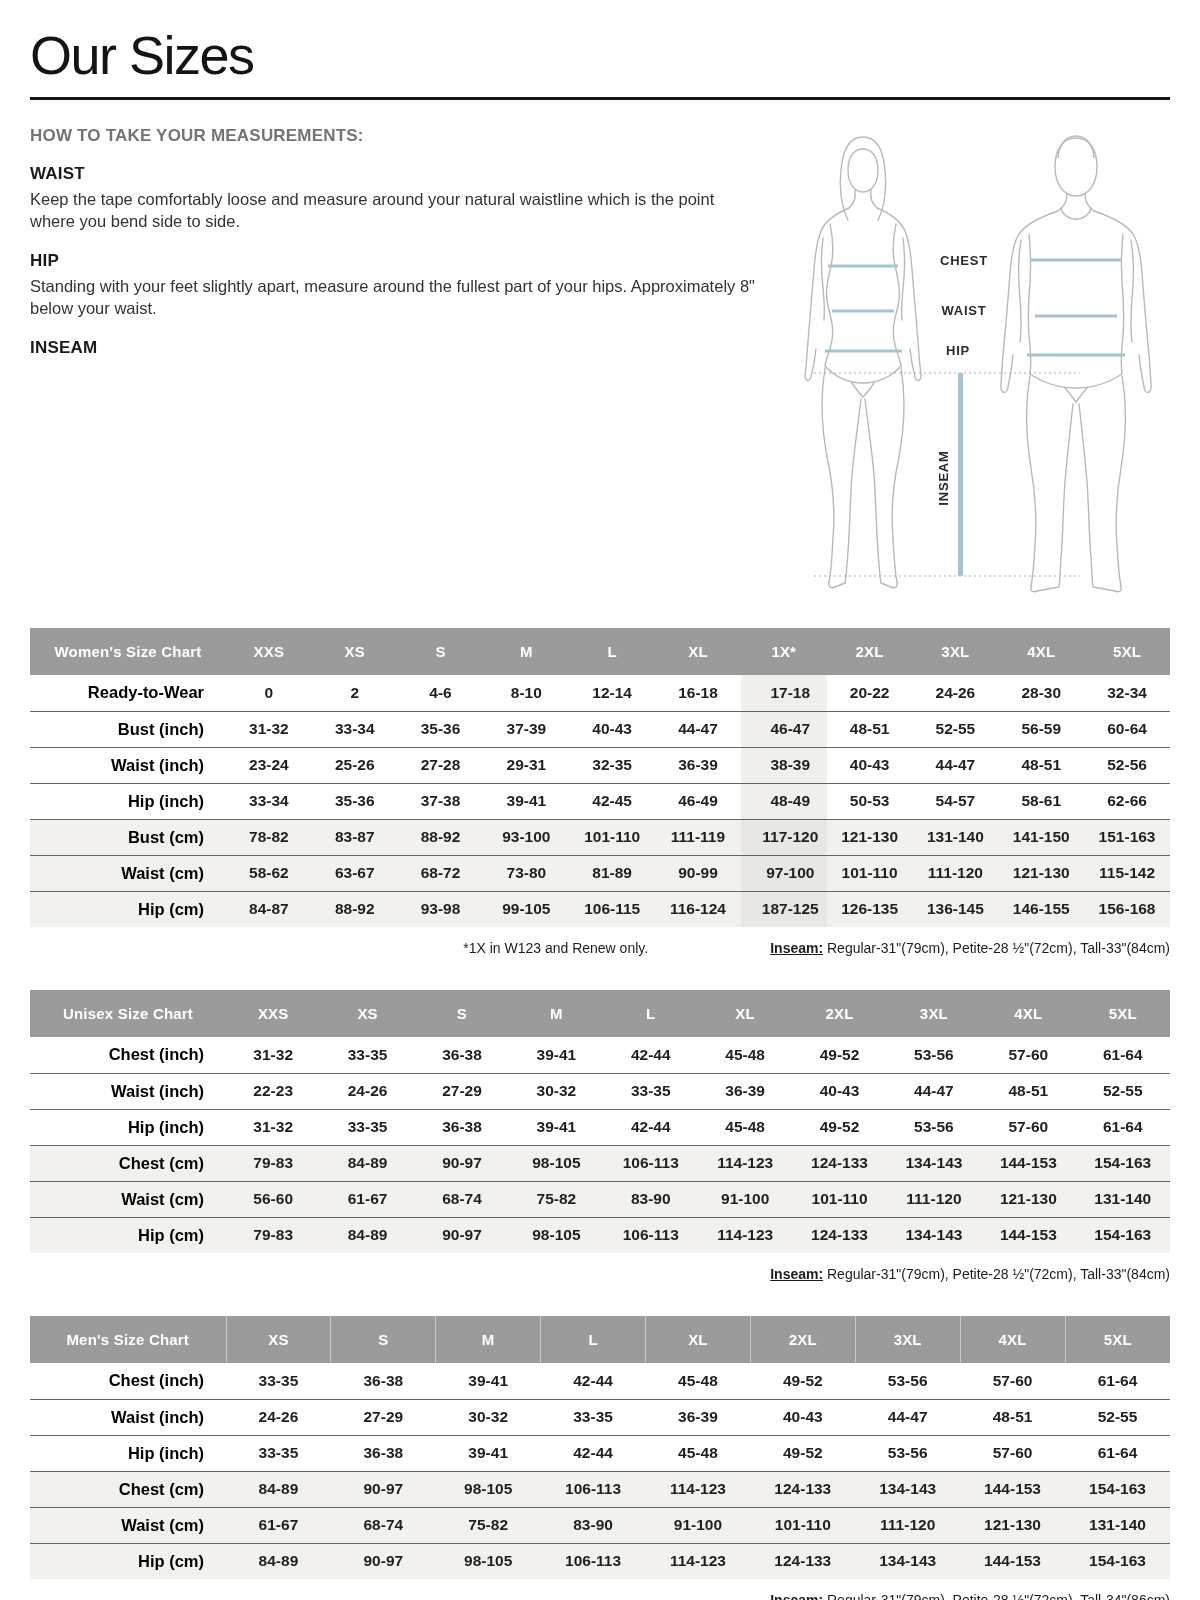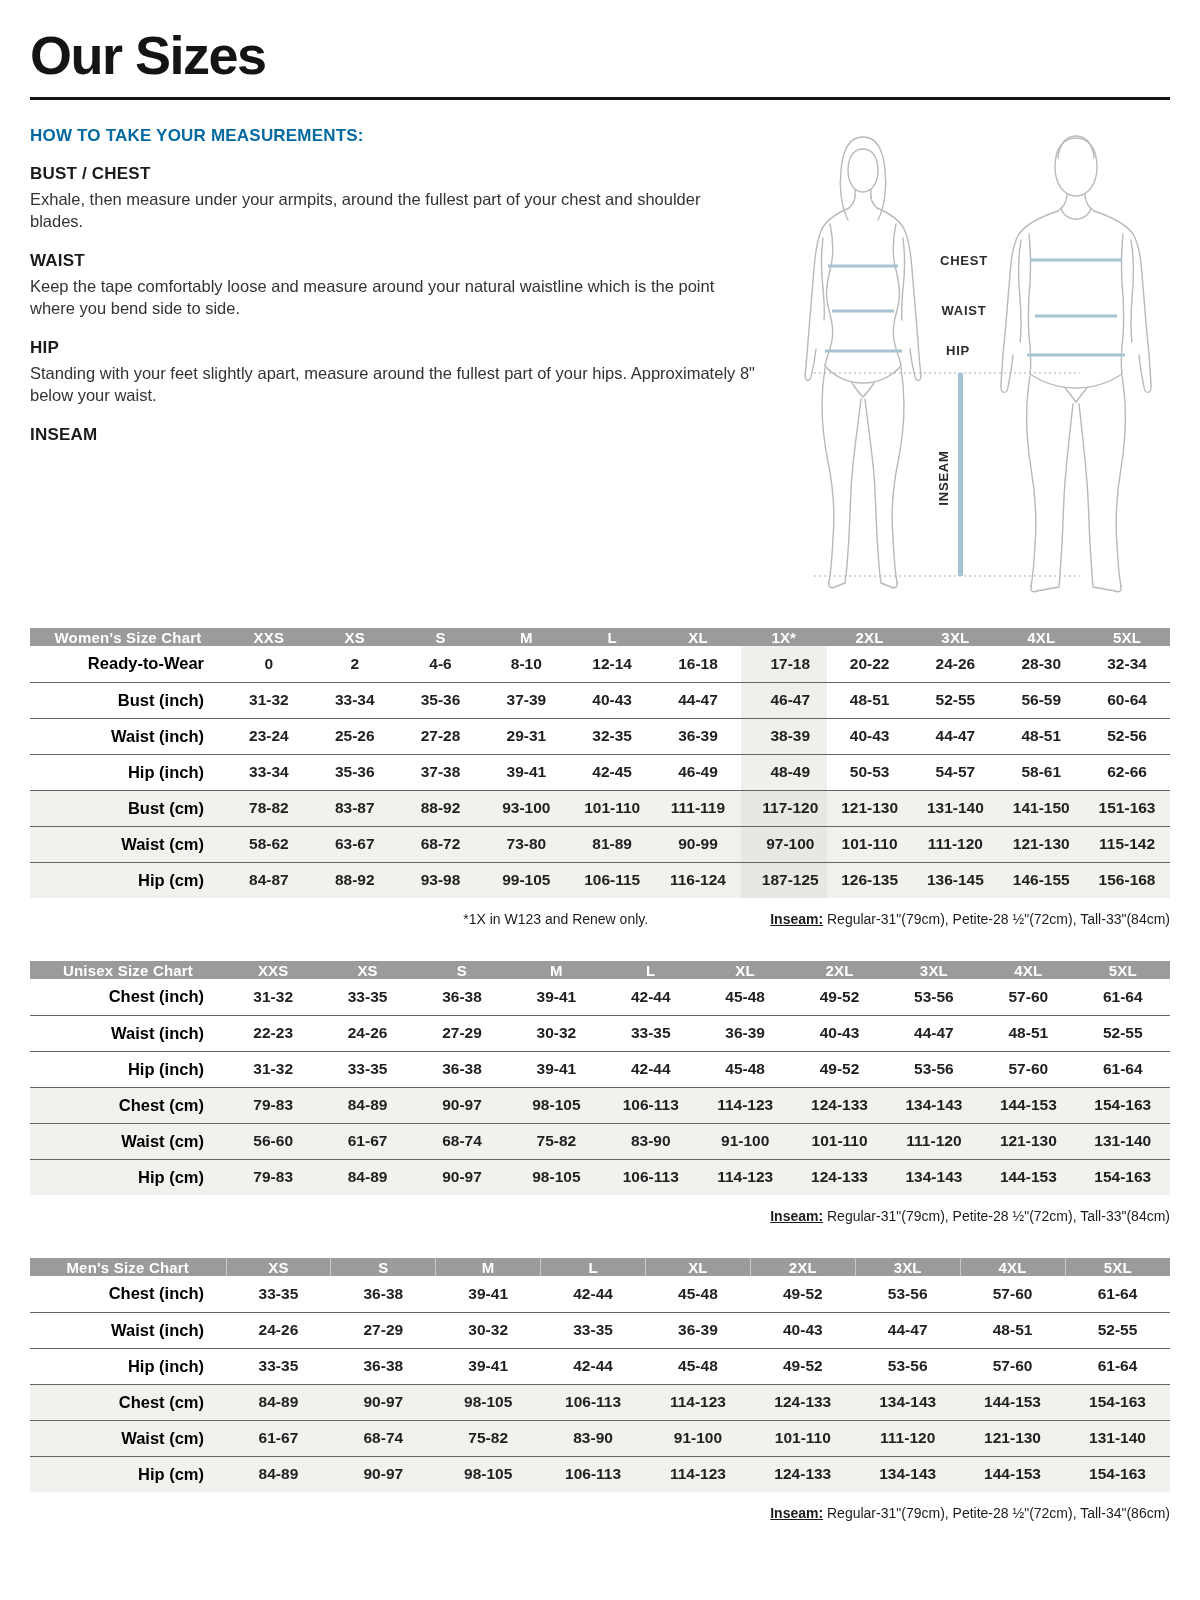--- a/index.html
+++ b/index.html
@@ -4,52 +4,52 @@
 <style>
   * { margin:0; padding:0; box-sizing:border-box; }
   html,body { background:#ffffff; }
   body {
     width:1200px; min-height:1600px;
     font-family:"Liberation Sans", sans-serif;
     color:#222;
     padding:28px 30px 40px 30px;
   }
   .page-title {
-    font-size:54px; font-weight:700; color:#141414;
+    font-size:54px; font-weight:400; color:#141414;
     letter-spacing:-1.5px; line-height:1;
   }
   .title-rule {
     border:none; border-top:3px solid #151515;
     margin:15px 0 26px 0;
   }
   .intro-flex { display:flex; justify-content:space-between; gap:12px; }
   .instructions { width:742px; }
   .howto-heading {
-    font-size:17px; font-weight:700; color:#0369a1;
+    font-size:17px; font-weight:700; color:#737373;
     letter-spacing:0.2px; margin-bottom:4px;
   }
   .measure-section { margin-top:18px; }
   .measure-title {
     font-size:17px; font-weight:700; color:#1a1a1a; letter-spacing:0.2px;
   }
   .measure-body {
     font-size:16.5px; line-height:1.33; color:#333; margin-top:5px;
   }
   .diagram-col { width:402px; flex:0 0 402px; }
 
   
   .size-section { margin-top:34px; }
   .size-section.first { margin-top:26px; }
   table.size-table {
     width:100%; border-collapse:collapse; table-layout:fixed;
   }
   table.size-table col.label-col { width:196px; }
   table.size-table th {
     background:#9b9b9b; color:#ffffff; font-weight:700;
-    font-size:15px; height:18px; text-align:center; letter-spacing:0.2px;
+    font-size:15px; height:47px; text-align:center; letter-spacing:0.2px;
   }
   table.size-table th.corner { font-size:15px; }
   table.size-table.seps th + th { border-left:1px solid #c9c9c9; }
   table.size-table td {
     text-align:center; font-size:15.5px; font-weight:600; color:#1f1f1f;
     padding:8px 3px; height:36px;
   }
   table.size-table td.row-label {
     text-align:right; padding-right:22px; font-weight:700;
     font-size:16.5px; color:#000000;
@@ -76,24 +76,20 @@
 </head>
 <body>
 
 <h1 class="page-title">Our Sizes</h1>
 <hr class="title-rule">
 
 <div class="intro-flex">
   <div class="instructions">
     <div class="howto-heading">HOW TO TAKE YOUR MEASUREMENTS:</div>
 
-    <div class="measure-section">
-      <div class="measure-title">BUST / CHEST</div>
-      <div class="measure-body">Exhale, then measure under your armpits, around the fullest part of your chest and shoulder blades.</div>
-    </div>
     <div class="measure-section">
       <div class="measure-title">WAIST</div>
       <div class="measure-body">Keep the tape comfortably loose and measure around your natural waistline which is the point where you bend side to side.</div>
     </div>
     <div class="measure-section">
       <div class="measure-title">HIP</div>
       <div class="measure-body">Standing with your feet slightly apart, measure around the fullest part of your hips. Approximately 8" below your waist.</div>
     </div>
     <div class="measure-section">
       <div class="measure-title">INSEAM</div>

